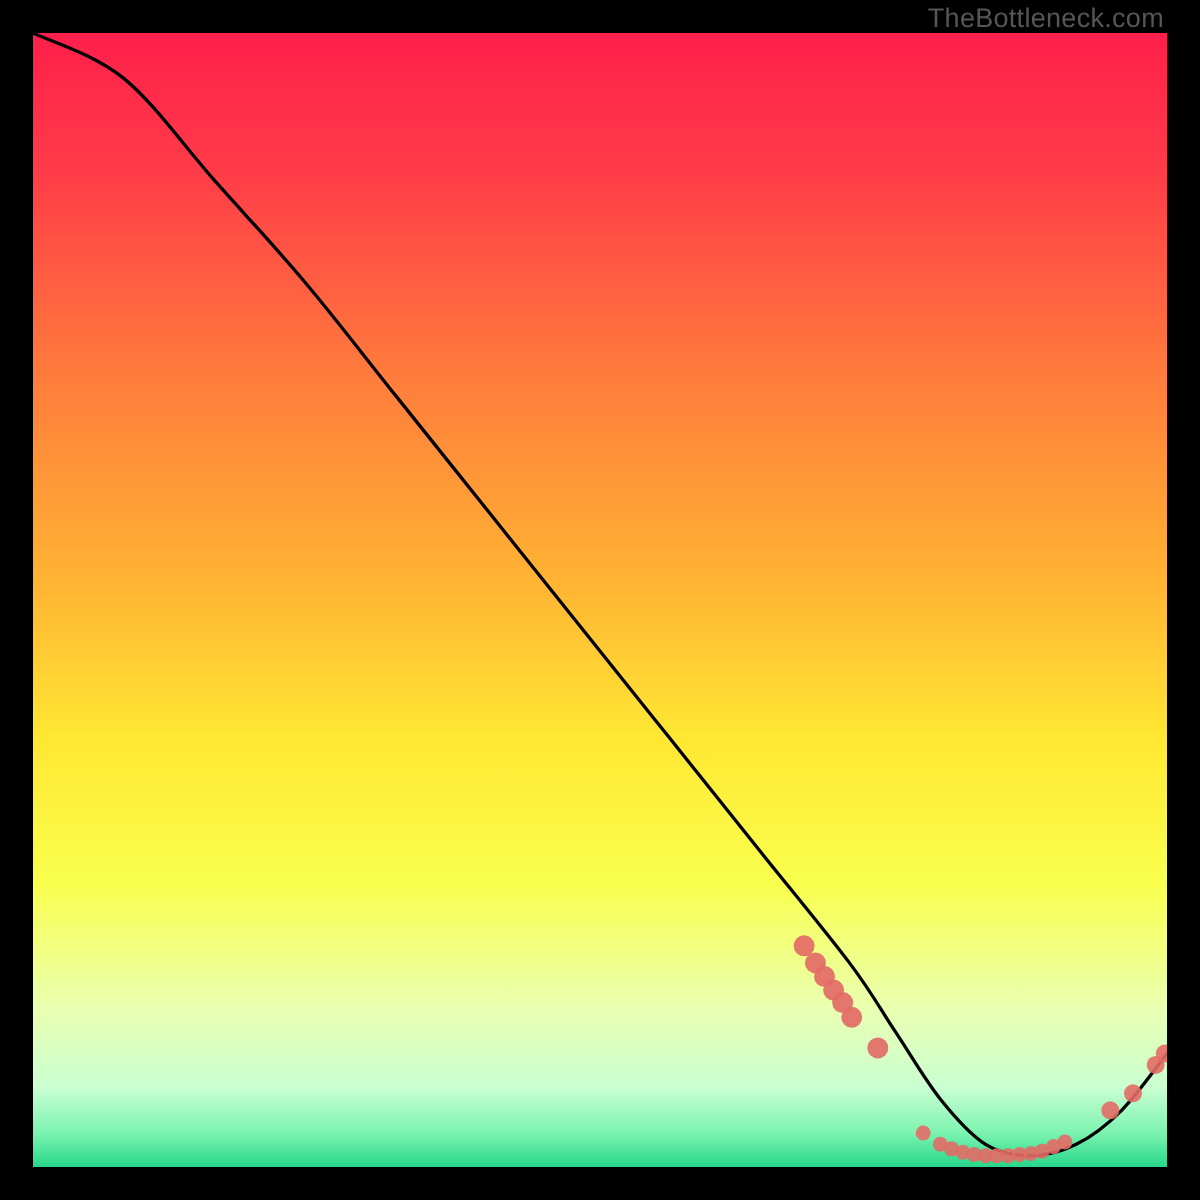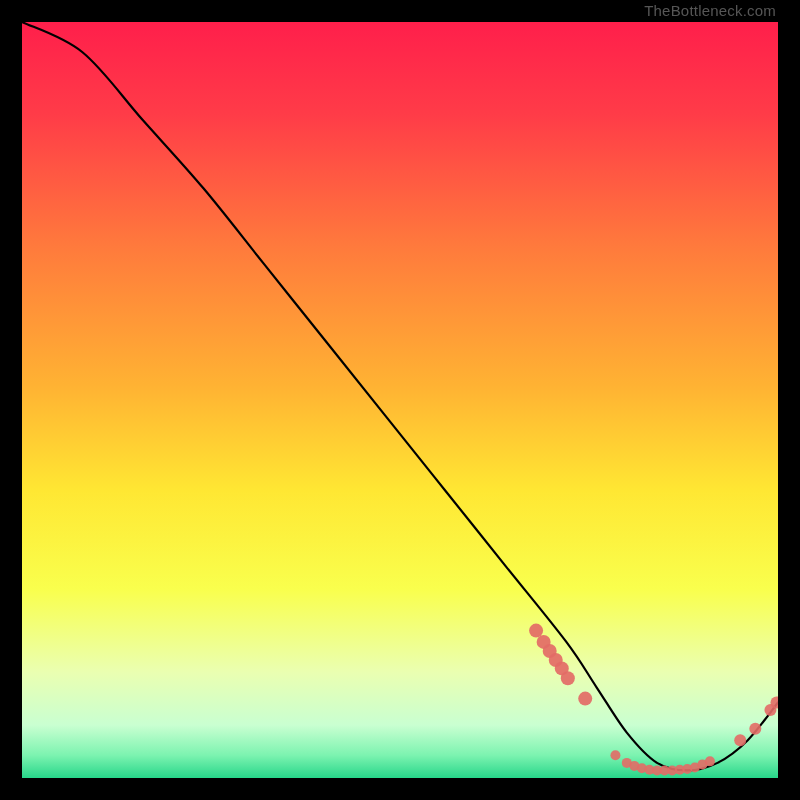--- a/index.html
+++ b/index.html
@@ -15,21 +15,21 @@
     left: 22px;
     top: 22px;
     width: 756px;
     height: 756px;
   }
   .watermark {
     position: absolute;
     top: 2px;
     right: 24px;
     font-family: Arial, Helvetica, sans-serif;
-    font-size: 15px;
+    font-size: 18px;
     color: #565656;
     font-weight: 500;
     letter-spacing: 0.2px;
   }
 </style>
 </head>
 <body>
 
 <div class="frame">
   <div class="watermark">TheBottleneck.com</div>

